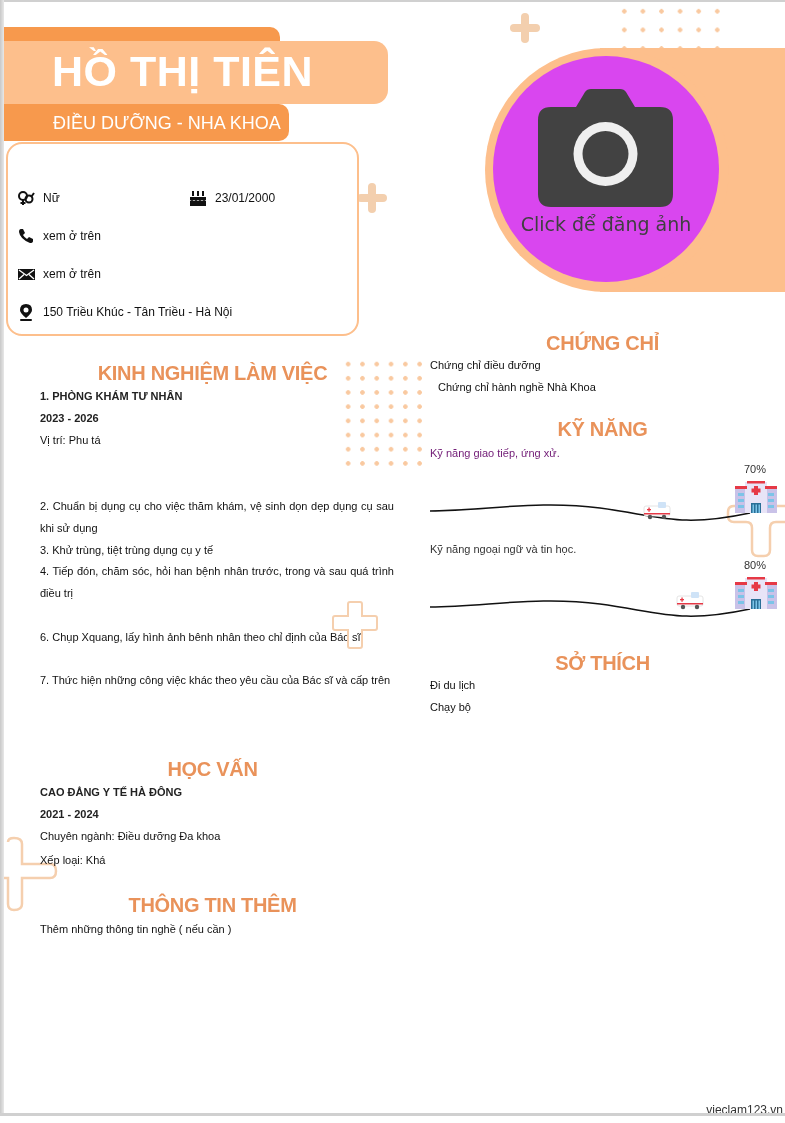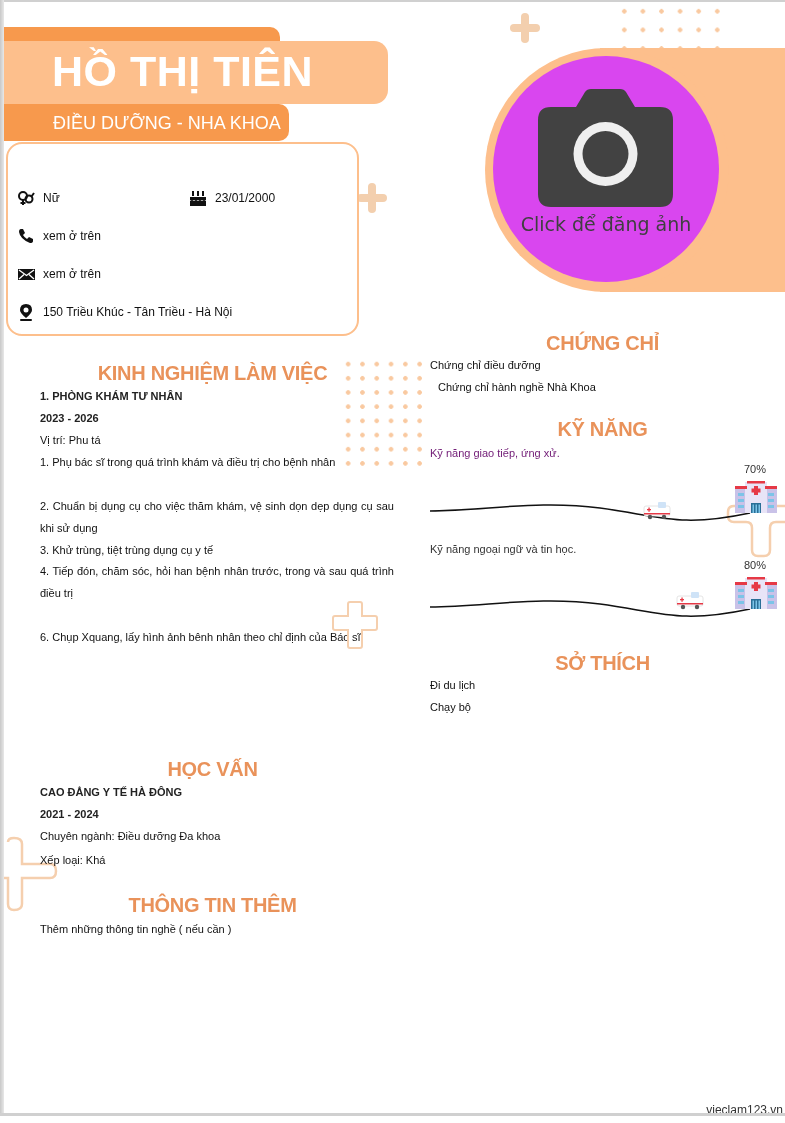--- a/index.html
+++ b/index.html
@@ -132,25 +132,25 @@
           <rect x="2" y="16" width="12" height="2" rx="1" fill="#111"></rect>
         </svg>
     </span>
     <span>150 Triều Khúc - Tân Triều - Hà Nội</span>
   </div>
 
   <div class="h" style="left:40px; top:362px; width:345px;">KINH NGHIỆM LÀM VIỆC</div>
   <div class="txt bold" style="left:40px; top:386px;">1. PHÒNG KHÁM TƯ NHÂN</div>
   <div class="txt bold" style="left:40px; top:408px;">2023 - 2026</div>
   <div class="txt" style="left:40px; top:430px;">Vị trí: Phu tá</div>
-  <div class="txt just" style="left:40px; top:452px; width:354px;">1. Phụ bác sĩ trong quá trình khám và điều trị cho bệnh nhân</div>
   <div class="txt just" style="left:40px; top:496px; width:354px;">2. Chuẩn bị dụng cụ cho việc thăm khám, vệ sinh dọn dẹp dụng cụ sau khi sử dụng</div>
   <div class="txt just" style="left:40px; top:540px; width:354px;">3. Khử trùng, tiệt trùng dụng cụ y tế</div>
   <div class="txt just" style="left:40px; top:561px; width:354px;">4. Tiếp đón, chăm sóc, hỏi han bệnh nhân trước, trong và sau quá trình điều trị</div>
   <div class="txt just" style="left:40px; top:627px; width:354px;">6. Chụp Xquang, lấy hình ảnh bênh nhân theo chỉ định của Bác sĩ</div>
+  <div class="txt just" style="left:40px; top:670px; width:354px;">7. Thức hiện những công việc khác theo yêu cầu của Bác sĩ và cấp trên</div>
 
   <svg class="plus-outline" style="left:330px; top:601px;" width="50" height="50" viewBox="0 0 50 50">
     <path d="M18 3 Q18 1 20 1 L30 1 Q32 1 32 3 L32 15 L45 15 Q47 15 47 17 L47 27 Q47 29 45 29 L32 29 L32 45 Q32 47 30 47 L20 47 Q18 47 18 45 L18 29 L5 29 Q3 29 3 27 L3 17 Q3 15 5 15 L18 15 Z" fill="none" stroke="#f5cfae" stroke-width="2"></path>
   </svg>
   <svg class="plus-outline" style="left:-6px; top:836px;" width="66" height="76" viewBox="0 0 66 76">
     <path d="M14 6 Q14 2 20 2 Q28 2 28 8 L28 28 L56 28 Q62 28 62 35 Q62 42 56 42 L28 42 L28 68 Q28 74 20 74 Q14 74 14 68 L14 42 L2 42" fill="none" stroke="#f5cfae" stroke-width="2.5"></path>
   </svg>
   <svg class="plus-outline" style="left:726px; top:478px;" width="60" height="80" viewBox="0 0 60 80">
     <path d="M62 28 L50 28 Q44 28 44 22 L44 10 M62 44 L50 44 Q44 44 44 50 L44 72 Q44 78 38 78 L32 78 Q26 78 26 72 L26 50 Q26 44 20 44 L8 44 Q2 44 2 38 L2 34 Q2 28 8 28 L20 28" fill="none" stroke="#f5cfae" stroke-width="2.5"></path>
   </svg>

